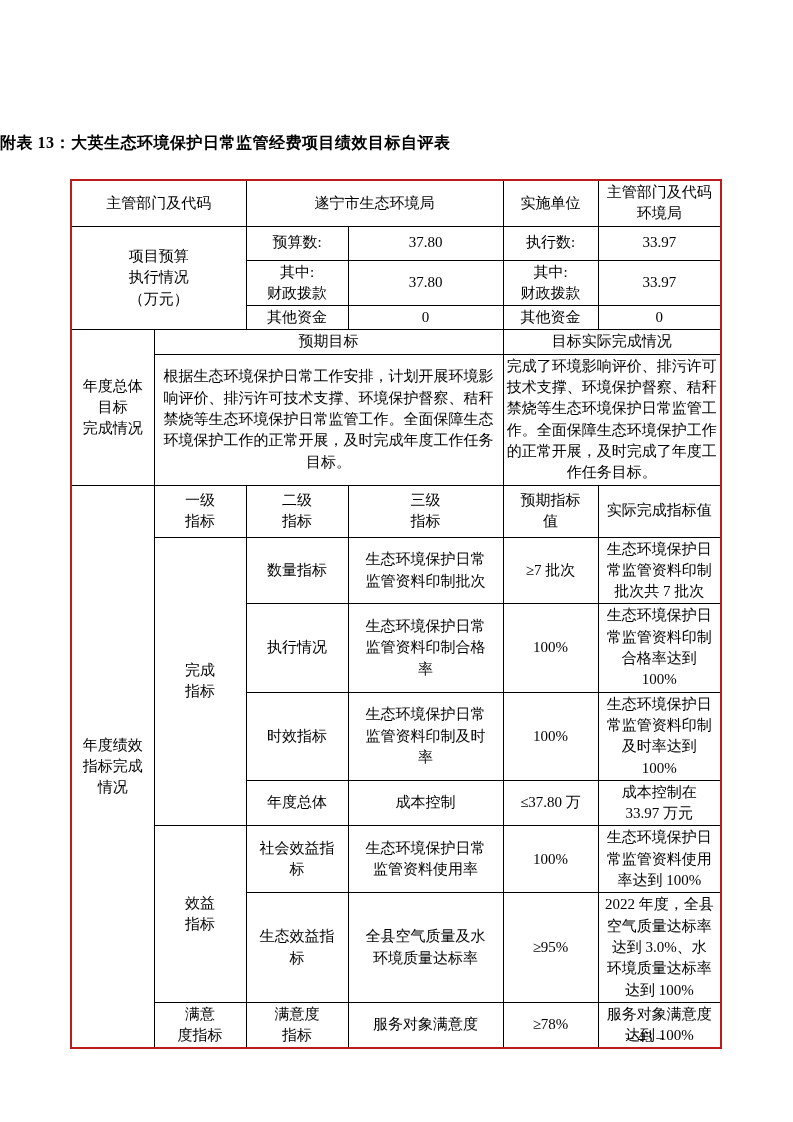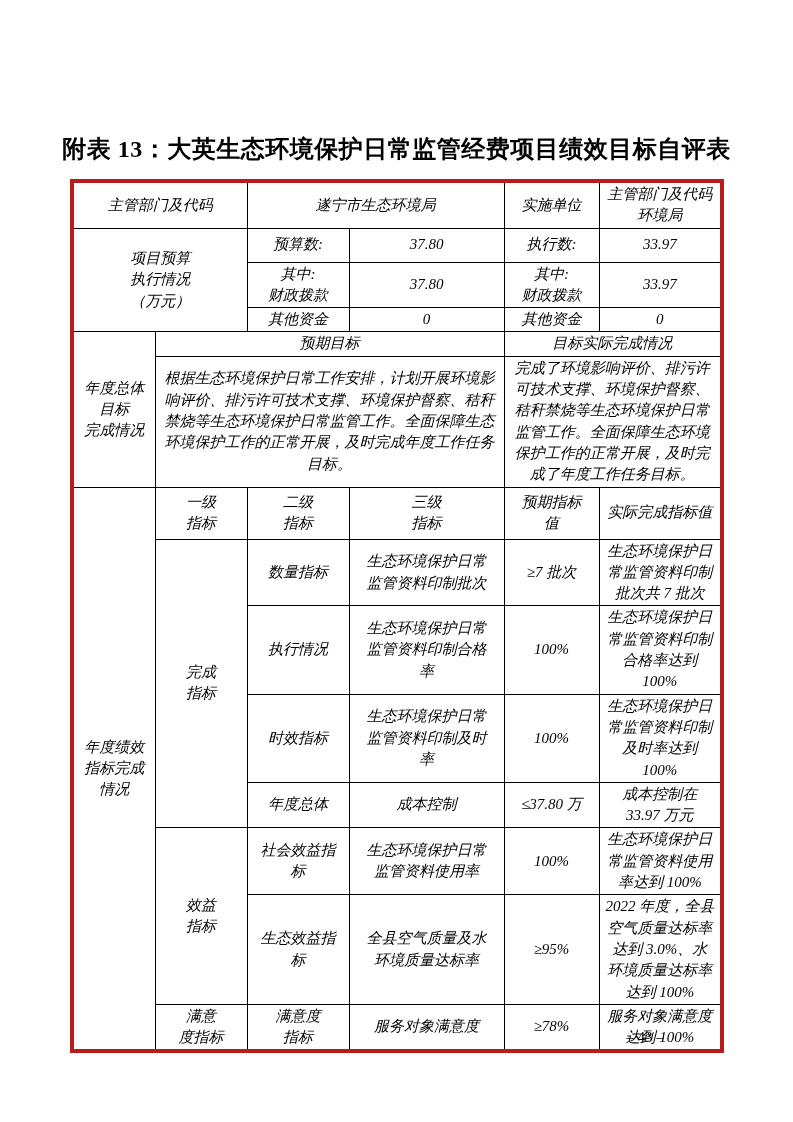--- a/index.html
+++ b/index.html
@@ -11,34 +11,33 @@
     background: #ffffff;
     font-family: "Liberation Serif", "DejaVu Serif", serif;
     color: #000;
     overflow: hidden;
   }
   .doc-title {
     position: absolute;
     top: 133px;
     left: 0;
     width: 100%;
-    text-align: center;
-    font-size: 24px;
+    text-align: left;
+    font-size: 16px;
     font-weight: bold;
     letter-spacing: 0.5px;
   }
   table.main {
     position: absolute;
     top: 179px;
     left: 70px;
     width: 650px;
     border-collapse: collapse;
     table-layout: fixed;
-    border: 4px solid #b91c1c;
-    font-style: italic;
+    border: 2px solid #b91c1c;
   }
   table.main td {
     border: 1px solid #000;
     font-size: 15px;
     line-height: 1.42;
     text-align: center;
     vertical-align: middle;
     white-space: pre-line;
     padding: 1px 3px;
     overflow: hidden;

